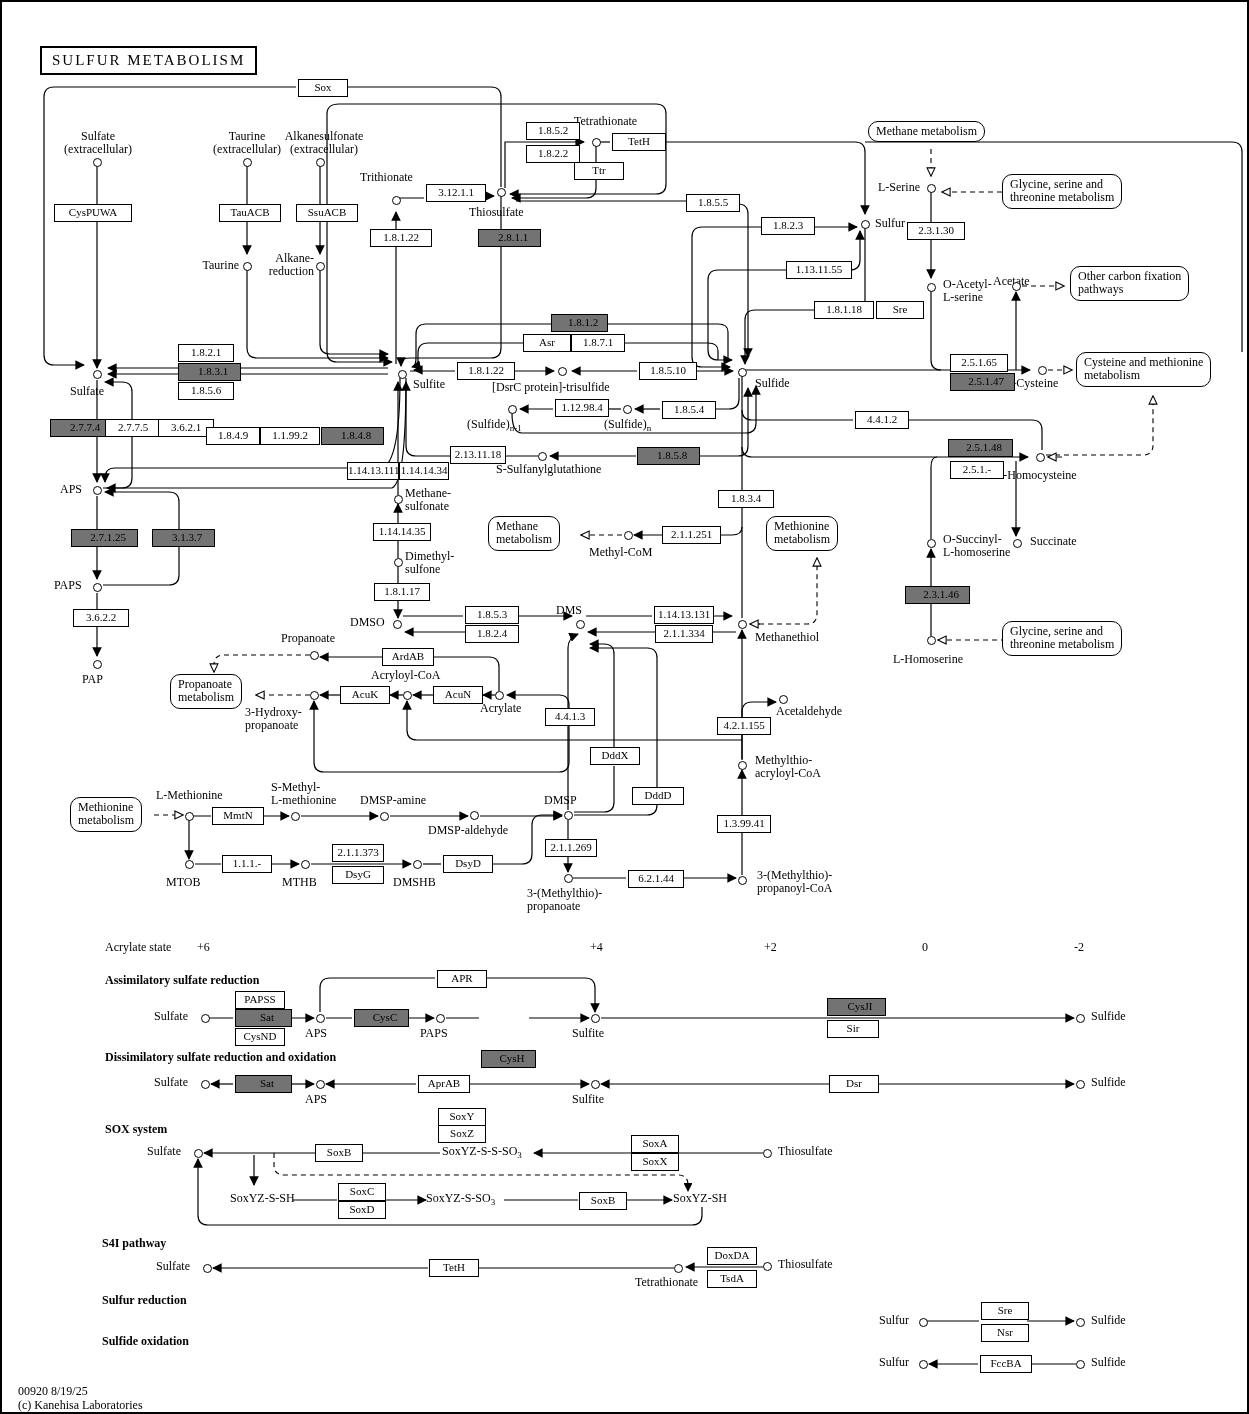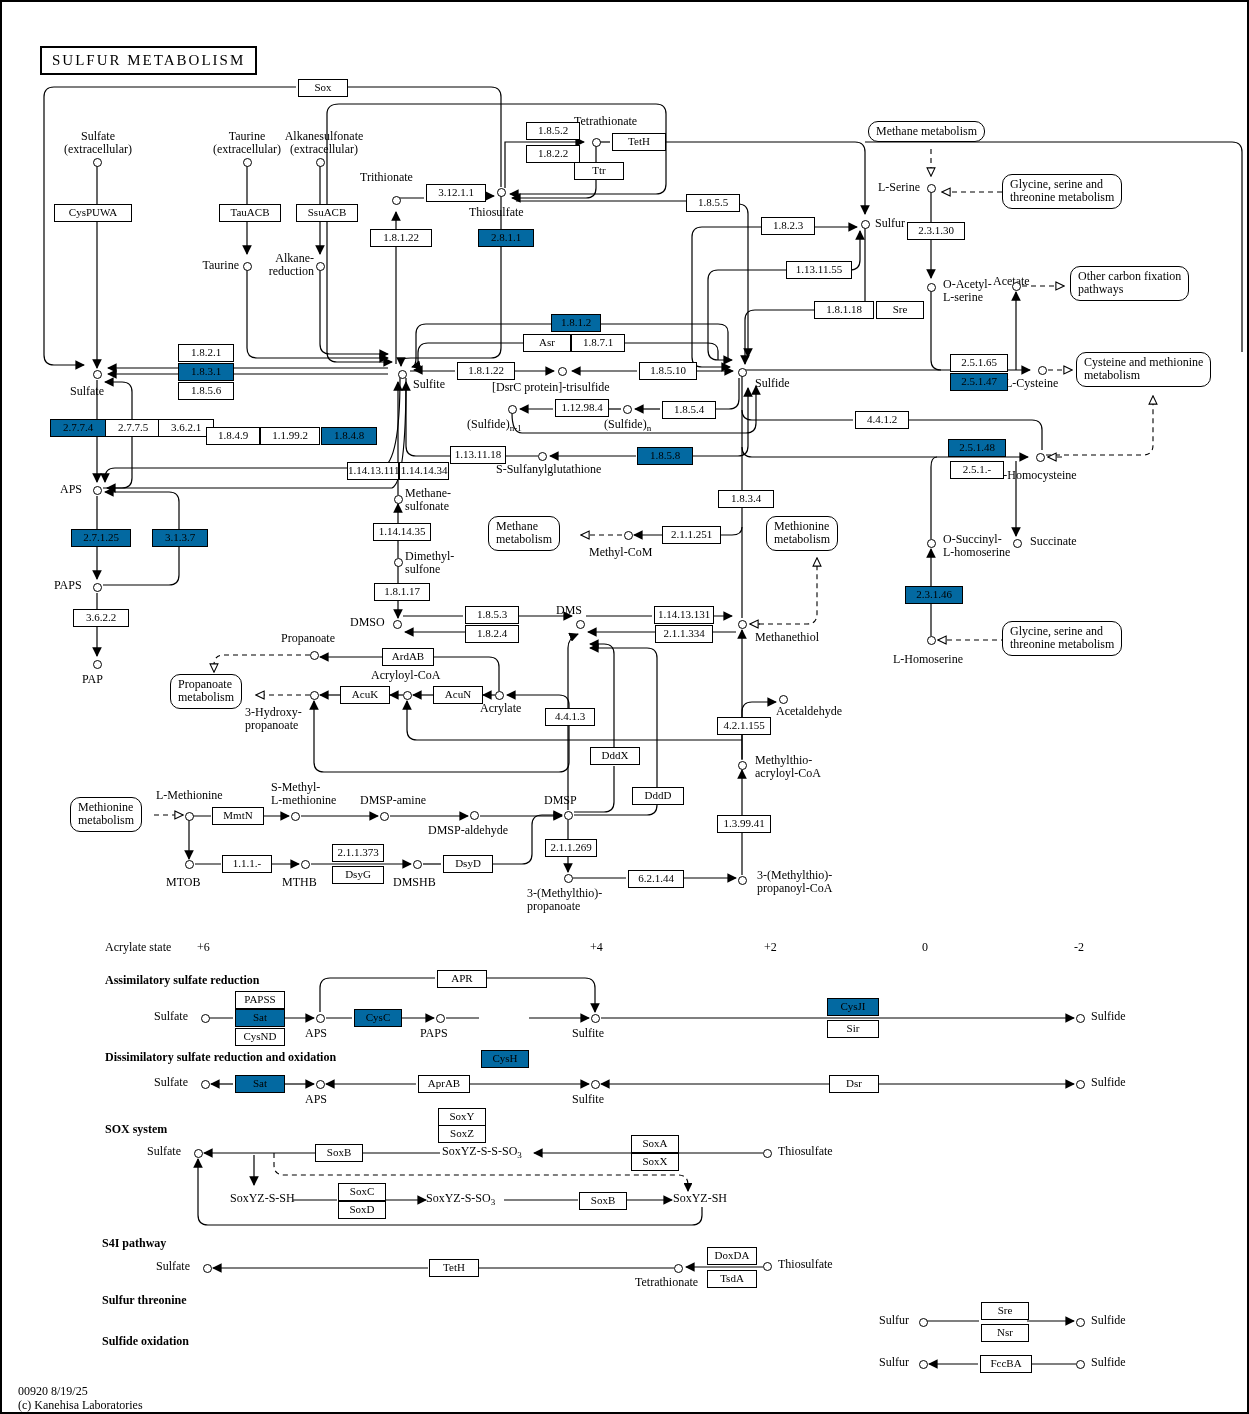--- a/index.html
+++ b/index.html
@@ -1,21 +1,21 @@
 <!DOCTYPE html>
 <html><head>
 <meta charset="utf-8">
 <style>
   html,body{margin:0;padding:0;background:#fff;}
   #canvas{position:relative;width:1249px;height:1414px;background:#fff;border:2px solid #000;box-sizing:border-box;
           font-family:"Liberation Serif",serif;color:#000;overflow:hidden;}
   #wires{position:absolute;left:0;top:0;width:1249px;height:1414px;}
   .eb{position:absolute;height:16px;border:1px solid #000;background:#fff;font:11px "Liberation Serif",serif;
       text-align:center;line-height:15px;white-space:nowrap;overflow:hidden;z-index:3;}
-  .eb.g{background:#0369a1;}
+  .eb.g{background:#737373;padding-left:7px;}
   .nd{position:absolute;width:7px;height:7px;border:1px solid #000;border-radius:50%;background:#fff;z-index:4;}
   .lb{position:absolute;font:12px "Liberation Serif",serif;line-height:1.08;white-space:pre-line;z-index:2;}
   .lb.c{text-align:center;} .lb.r{text-align:right;}
   .pb{position:absolute;border:1px solid #000;border-radius:10px;background:#fff;font:12px "Liberation Serif",serif;
       line-height:1.12;padding:3px 7px;white-space:pre-line;z-index:3;}
   .hd{position:absolute;font:bold 12px "Liberation Serif",serif;white-space:nowrap;z-index:2;}
   .ox{position:absolute;font:12px "Liberation Serif",serif;z-index:2;}
   #title{position:absolute;left:38px;top:44px;border:2px solid #000;padding:4px 10px;font:15px "Liberation Serif",serif;
          letter-spacing:2px;z-index:5;background:#fff;}
   .ft{position:absolute;font:12px "Liberation Serif",serif;z-index:2;}
@@ -204,21 +204,21 @@
 <div class="eb g" style="left:69px;top:527px;width:58px">2.7.1.25</div>
 <div class="eb g" style="left:150px;top:527px;width:54px">3.1.3.7</div>
 <div class="eb" style="left:71px;top:607px;width:54px">3.6.2.2</div>
 <div class="eb g" style="left:549px;top:312px;width:48px">1.8.1.2</div>
 <div class="eb" style="left:521px;top:332px;width:46px">Asr</div>
 <div class="eb" style="left:569px;top:332px;width:52px">1.8.7.1</div>
 <div class="eb" style="left:455px;top:360px;width:56px">1.8.1.22</div>
 <div class="eb" style="left:637px;top:360px;width:56px">1.8.5.10</div>
 <div class="eb" style="left:553px;top:397px;width:52px">1.12.98.4</div>
 <div class="eb" style="left:660px;top:399px;width:52px">1.8.5.4</div>
-<div class="eb" style="left:448px;top:444px;width:54px">1.13.11.18</div>
+<div class="eb" style="left:448px;top:444px;width:54px">2.13.11.18</div>
 <div class="eb g" style="left:635px;top:445px;width:54px">1.8.5.8</div>
 <div class="eb" style="left:345px;top:460px;width:50px">1.14.13.111</div>
 <div class="eb" style="left:397px;top:460px;width:48px">1.14.14.34</div>
 <div class="eb" style="left:371px;top:521px;width:56px">1.14.14.35</div>
 <div class="eb" style="left:372px;top:581px;width:54px">1.8.1.17</div>
 <div class="eb" style="left:716px;top:488px;width:54px">1.8.3.4</div>
 <div class="eb" style="left:660px;top:524px;width:57px">2.1.1.251</div>
 <div class="eb" style="left:853px;top:409px;width:52px">4.4.1.2</div>
 <div class="eb g" style="left:946px;top:437px;width:56px">2.5.1.48</div>
 <div class="eb" style="left:948px;top:459px;width:52px">2.5.1.-</div>
@@ -443,19 +443,19 @@
 <div class="ox" style="left:195px;top:938px">+6</div>
 <div class="ox" style="left:588px;top:938px">+4</div>
 <div class="ox" style="left:762px;top:938px">+2</div>
 <div class="ox" style="left:920px;top:938px">0</div>
 <div class="ox" style="left:1072px;top:938px">-2</div>
 
 <div class="hd" style="left:103px;top:971px">Assimilatory sulfate reduction</div>
 <div class="hd" style="left:103px;top:1048px">Dissimilatory sulfate reduction and oxidation</div>
 <div class="hd" style="left:103px;top:1120px">SOX system</div>
 <div class="hd" style="left:100px;top:1234px">S4I pathway</div>
-<div class="hd" style="left:100px;top:1291px">Sulfur threonine</div>
+<div class="hd" style="left:100px;top:1291px">Sulfur reduction</div>
 <div class="hd" style="left:100px;top:1332px">Sulfide oxidation</div>
 
 <div class="ft" style="left:16px;top:1382px">00920 8/19/25</div>
 <div class="ft" style="left:16px;top:1396px">(c) Kanehisa Laboratories</div>
 
 </div>
 
 </body></html>

